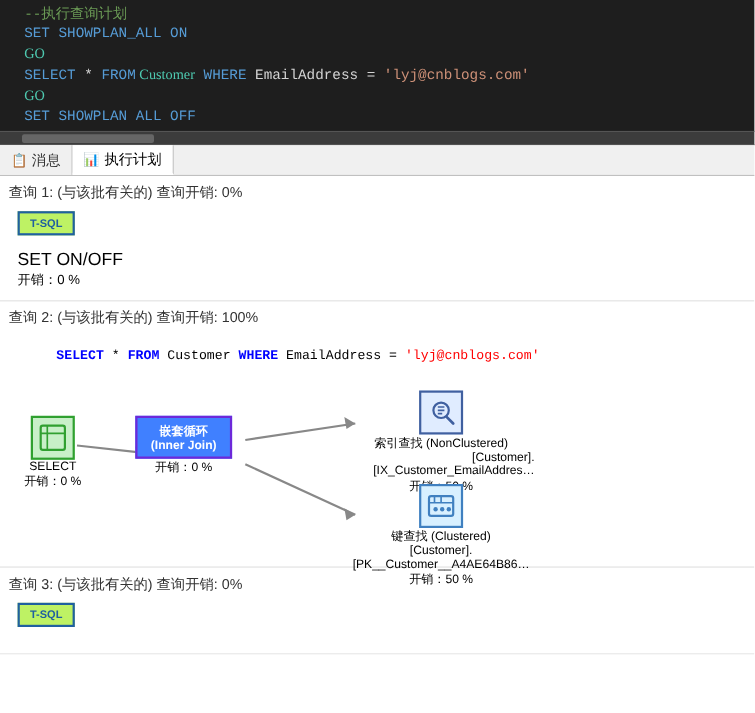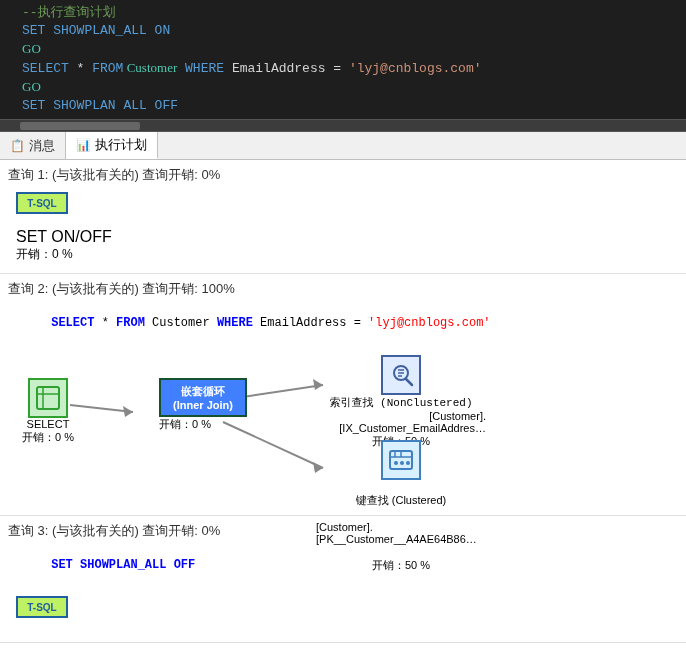--- a/index.html
+++ b/index.html
@@ -260,68 +260,65 @@
             <rect x="2" y="2" width="22" height="22" rx="2" fill="none" stroke="#30a030" stroke-width="2"></rect>
             <line x1="2" y1="9" x2="24" y2="9" stroke="#30a030" stroke-width="1.5"></line>
             <line x1="8" y1="2" x2="8" y2="24" stroke="#30a030" stroke-width="1.5"></line>
           </svg>
         </div>
         <div style="font-size:11px;color:#000;text-align:center;">SELECT</div>
         <div style="font-size:11px;color:#000;text-align:center;">开销：0 %</div>
       </div>
 
       <div style="position:absolute; left:115px; top:28px;">
-        <div style="background:#4080ff;border:2px solid #14532d;color:#fff;font-size:11px;font-weight:bold;font-family:'Microsoft YaHei',Arial,sans-serif;text-align:center;padding:4px 6px;width:88px;cursor:pointer;margin-left:36px;">
+        <div style="background:#4080ff;border:2px solid #6d28d9;color:#fff;font-size:11px;font-weight:bold;font-family:'Microsoft YaHei',Arial,sans-serif;text-align:center;padding:4px 6px;width:88px;cursor:pointer;">
           <div>嵌套循环</div>
           <div>(Inner Join)</div>
         </div>
         <div style="font-size:11px;color:#000;text-align:center;font-family:'Microsoft YaHei',Arial,sans-serif;">开销：0 %</div>
       </div>
 
       <div class="plan-node" style="left:308px; top:5px;">
         <div style="width:40px;height:40px;background:#e0ecff;border:2px solid #4060a0;display:flex;align-items:center;justify-content:center;">
           <svg width="26" height="26" viewBox="0 0 26 26">
             <circle cx="13" cy="11" r="7" fill="none" stroke="#4060a0" stroke-width="2"></circle>
             <line x1="18" y1="17" x2="24" y2="23" stroke="#4060a0" stroke-width="2.5" stroke-linecap="round"></line>
             <line x1="10" y1="8" x2="16" y2="8" stroke="#4060a0" stroke-width="1.5"></line>
             <line x1="10" y1="11" x2="16" y2="11" stroke="#4060a0" stroke-width="1.5"></line>
             <line x1="10" y1="14" x2="14" y2="14" stroke="#4060a0" stroke-width="1.5"></line>
           </svg>
         </div>
-        <div style="font-size:11px;color:#000;text-align:right;max-width:170px;font-family:Liberation Mono, monospace;">索引查找 (NonClustered)</div>
+        <div style="font-size:11px;color:#000;text-align:right;max-width:170px;">索引查找 (NonClustered)</div>
         <div style="font-size:11px;color:#000;text-align:right;max-width:170px;">[Customer].[IX_Customer_EmailAddres…</div>
         <div style="font-size:11px;color:#000;text-align:center;">开销：50 %</div>
       </div>
 
-      <div class="plan-node" style="left:308px; top:90px;gap:13px;">
+      <div class="plan-node" style="left:308px; top:90px;">
         <div style="width:40px;height:40px;background:#d8f0ff;border:2px solid #4080c0;display:flex;align-items:center;justify-content:center;">
           <svg width="26" height="26" viewBox="0 0 26 26">
             <rect x="2" y="4" width="22" height="18" rx="2" fill="none" stroke="#4080c0" stroke-width="2"></rect>
             <line x1="2" y1="10" x2="24" y2="10" stroke="#4080c0" stroke-width="1.5"></line>
             <line x1="7" y1="4" x2="7" y2="10" stroke="#4080c0" stroke-width="1.5"></line>
             <line x1="13" y1="4" x2="13" y2="10" stroke="#4080c0" stroke-width="1.5"></line>
             <circle cx="8" cy="16" r="2" fill="#4080c0"></circle>
             <circle cx="14" cy="16" r="2" fill="#4080c0"></circle>
             <circle cx="20" cy="16" r="2" fill="#4080c0"></circle>
           </svg>
         </div>
         <div style="font-size:11px;color:#000;text-align:center;max-width:170px;">键查找 (Clustered)</div>
-        <div style="font-size:11px;color:#000;max-width:170px;">[Customer].[PK__Customer__A4AE64B86…</div>
+        <div style="font-size:11px;color:#000;text-align:center;max-width:170px;">[Customer].[PK__Customer__A4AE64B86…</div>
         <div style="font-size:11px;color:#000;text-align:center;">开销：50 %</div>
       </div>
 
     </div>
   </div>
 
   <div class="query-section">
     <div class="query-header">
       <span>查询 3: (与该批有关的) 查询开销: 0%</span>
     </div>
-    <div class="query-sql">
-      <span class="sql-blue">SET SHOWPLAN_ALL OFF</span>
-    </div>
     <div class="simple-plan">
       <div class="tsql-badge">T-SQL</div>
 
     </div>
   </div>
 
 </div>
 
 </body></html>

